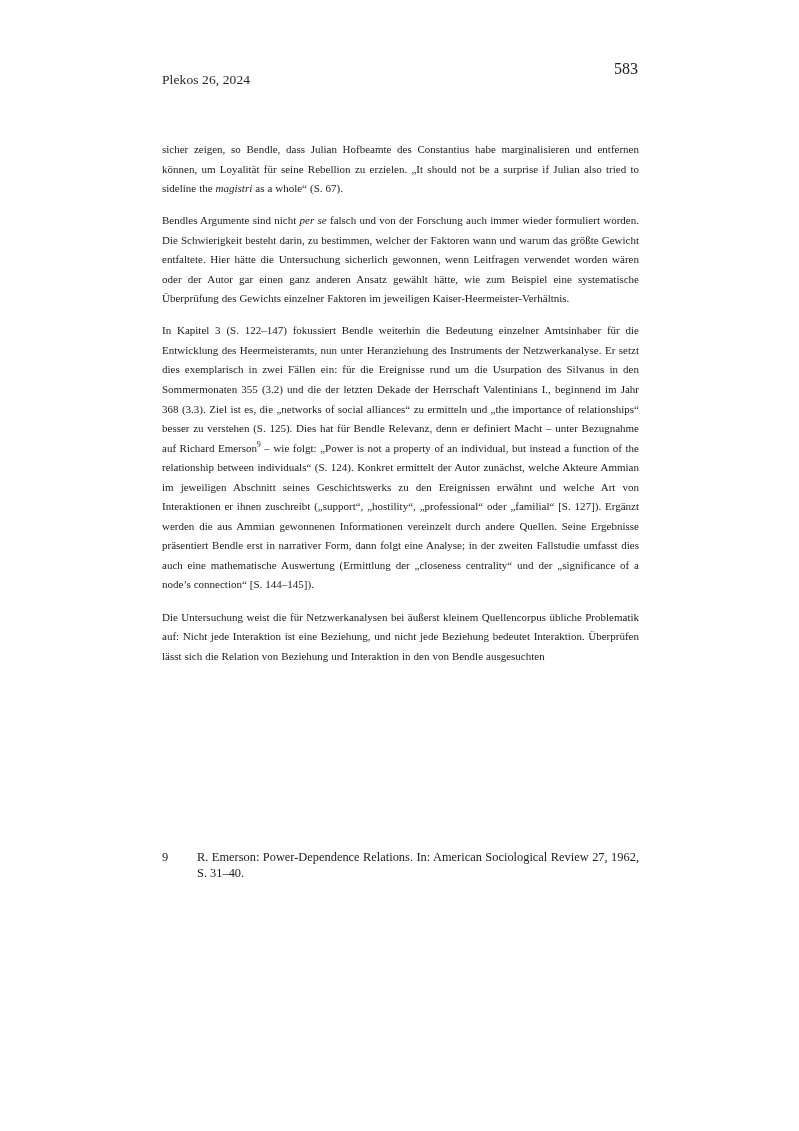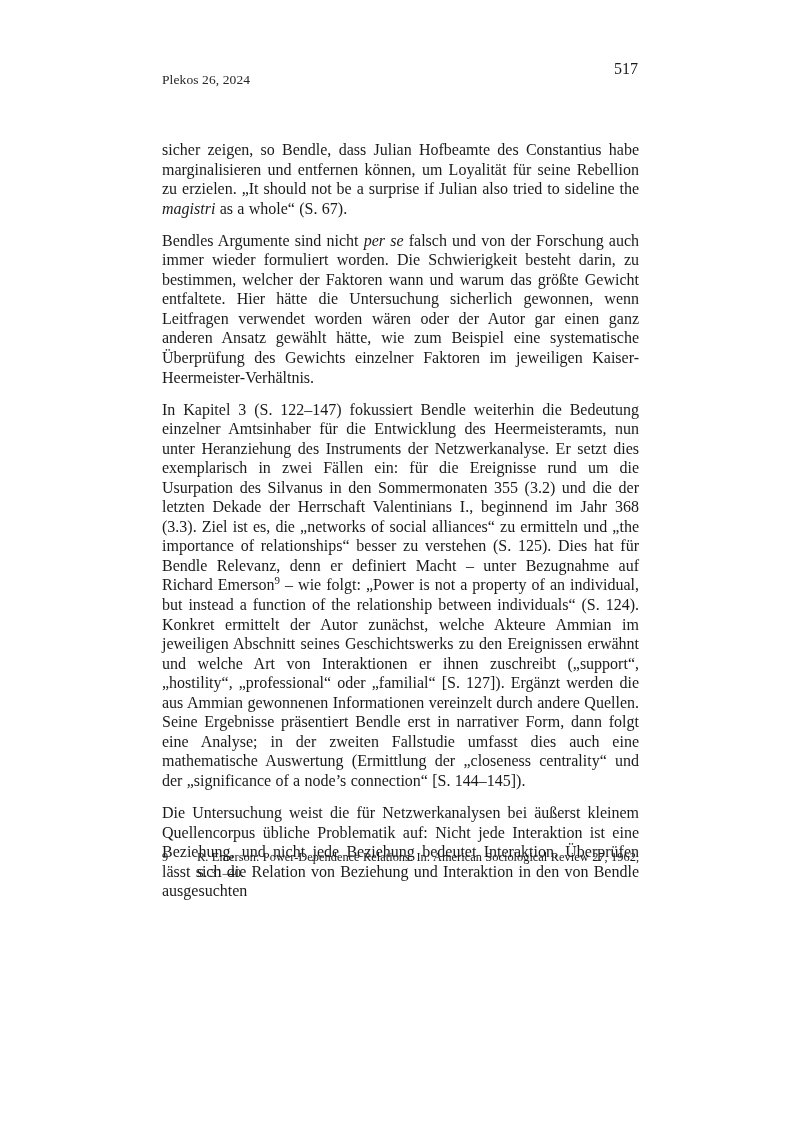--- a/index.html
+++ b/index.html
@@ -47,21 +47,21 @@
 
   
   .textblock {
     position: absolute;
     top: 140px;
     left: 162px;
     width: 477px;
   }
   .para {
     margin: 0 0 12.5px 0;
-    font-size: 16px;
+    font-size: 11px;
     line-height: 19.55px;
     text-align: justify;
     text-justify: inter-word;
     hyphens: manual;
     word-spacing: 0.02em;
   }
   .para:last-child { margin-bottom: 16px; }
   .it { font-style: italic; }
   sup.fnref {
     font-size: 0.68em;
@@ -92,21 +92,21 @@
     text-align: left;
   }
 </style>
 </head>
 <body>
 
 <div class="page">
 
   <div class="running-head">
     <div class="rh-center">Plekos 26, 2024</div>
-    <div class="rh-folio">517</div>
+    <div class="rh-folio">583</div>
   </div>
 
   <div class="textblock" id="textblock">
       <p class="para"><span>sicher zeigen, so Bendle, dass Julian Hofbeamte des Constantius habe marginalisieren und entfernen können, um Loyalität für seine Rebellion zu erzielen. „It should not be a surprise if Julian also tried to sideline the </span><span class="it">magistri</span><span> as a whole“ (S. 67).</span></p>
       <p class="para"><span>Bendles Argumente sind nicht </span><span class="it">per se</span><span> falsch und von der Forschung auch immer wieder formuliert worden. Die Schwierigkeit besteht darin, zu bestimmen, welcher der Faktoren wann und warum das größte Gewicht entfaltete. Hier hätte die Untersuchung sicherlich gewonnen, wenn Leitfragen verwendet worden wären oder der Autor gar einen ganz anderen Ansatz gewählt hätte, wie zum Beispiel eine systematische Überprüfung des Gewichts einzelner Faktoren im jeweiligen Kaiser-Heermeister-Verhältnis.</span></p>
       <p class="para"><span>In Kapitel 3 (S. 122–147) fokussiert Bendle weiterhin die Bedeutung einzelner Amtsinhaber für die Entwicklung des Heermeisteramts, nun unter Heranziehung des Instruments der Netzwerkanalyse. Er setzt dies exemplarisch in zwei Fällen ein: für die Ereignisse rund um die Usurpation des Silvanus in den Sommermonaten 355 (3.2) und die der letzten Dekade der Herrschaft Valentinians I., beginnend im Jahr 368 (3.3). Ziel ist es, die „networks of social alliances“ zu ermitteln und „the importance of relationships“ besser zu verstehen (S. 125). Dies hat für Bendle Relevanz, denn er definiert Macht – unter Bezugnahme auf Richard Emerson</span><sup class="fnref">9</sup><span> – wie folgt: „Power is not a property of an individual, but instead a function of the relationship between individuals“ (S. 124). Konkret ermittelt der Autor zunächst, welche Akteure Ammian im jeweiligen Abschnitt seines Geschichtswerks zu den Ereignissen erwähnt und welche Art von Interaktionen er ihnen zuschreibt („support“, „hostility“, „professional“ oder „familial“ [S. 127]). Ergänzt werden die aus Ammian gewonnenen Informationen vereinzelt durch andere Quellen. Seine Ergebnisse präsentiert Bendle erst in narrativer Form, dann folgt eine Analyse; in der zweiten Fallstudie umfasst dies auch eine mathematische Auswertung (Ermittlung der „closeness centrality“ und der „significance of a node’s connection“ [S. 144–145]).</span></p>
       <p class="para"><span>Die Untersuchung weist die für Netzwerkanalysen bei äußerst kleinem Quellencorpus übliche Problematik auf: Nicht jede Interaktion ist eine Beziehung, und nicht jede Beziehung bedeutet Interaktion. Überprüfen lässt sich die Relation von Beziehung und Interaktion in den von Bendle ausgesuchten</span></p>
     </div>
 
   <div class="footnotes" id="footnotes">

